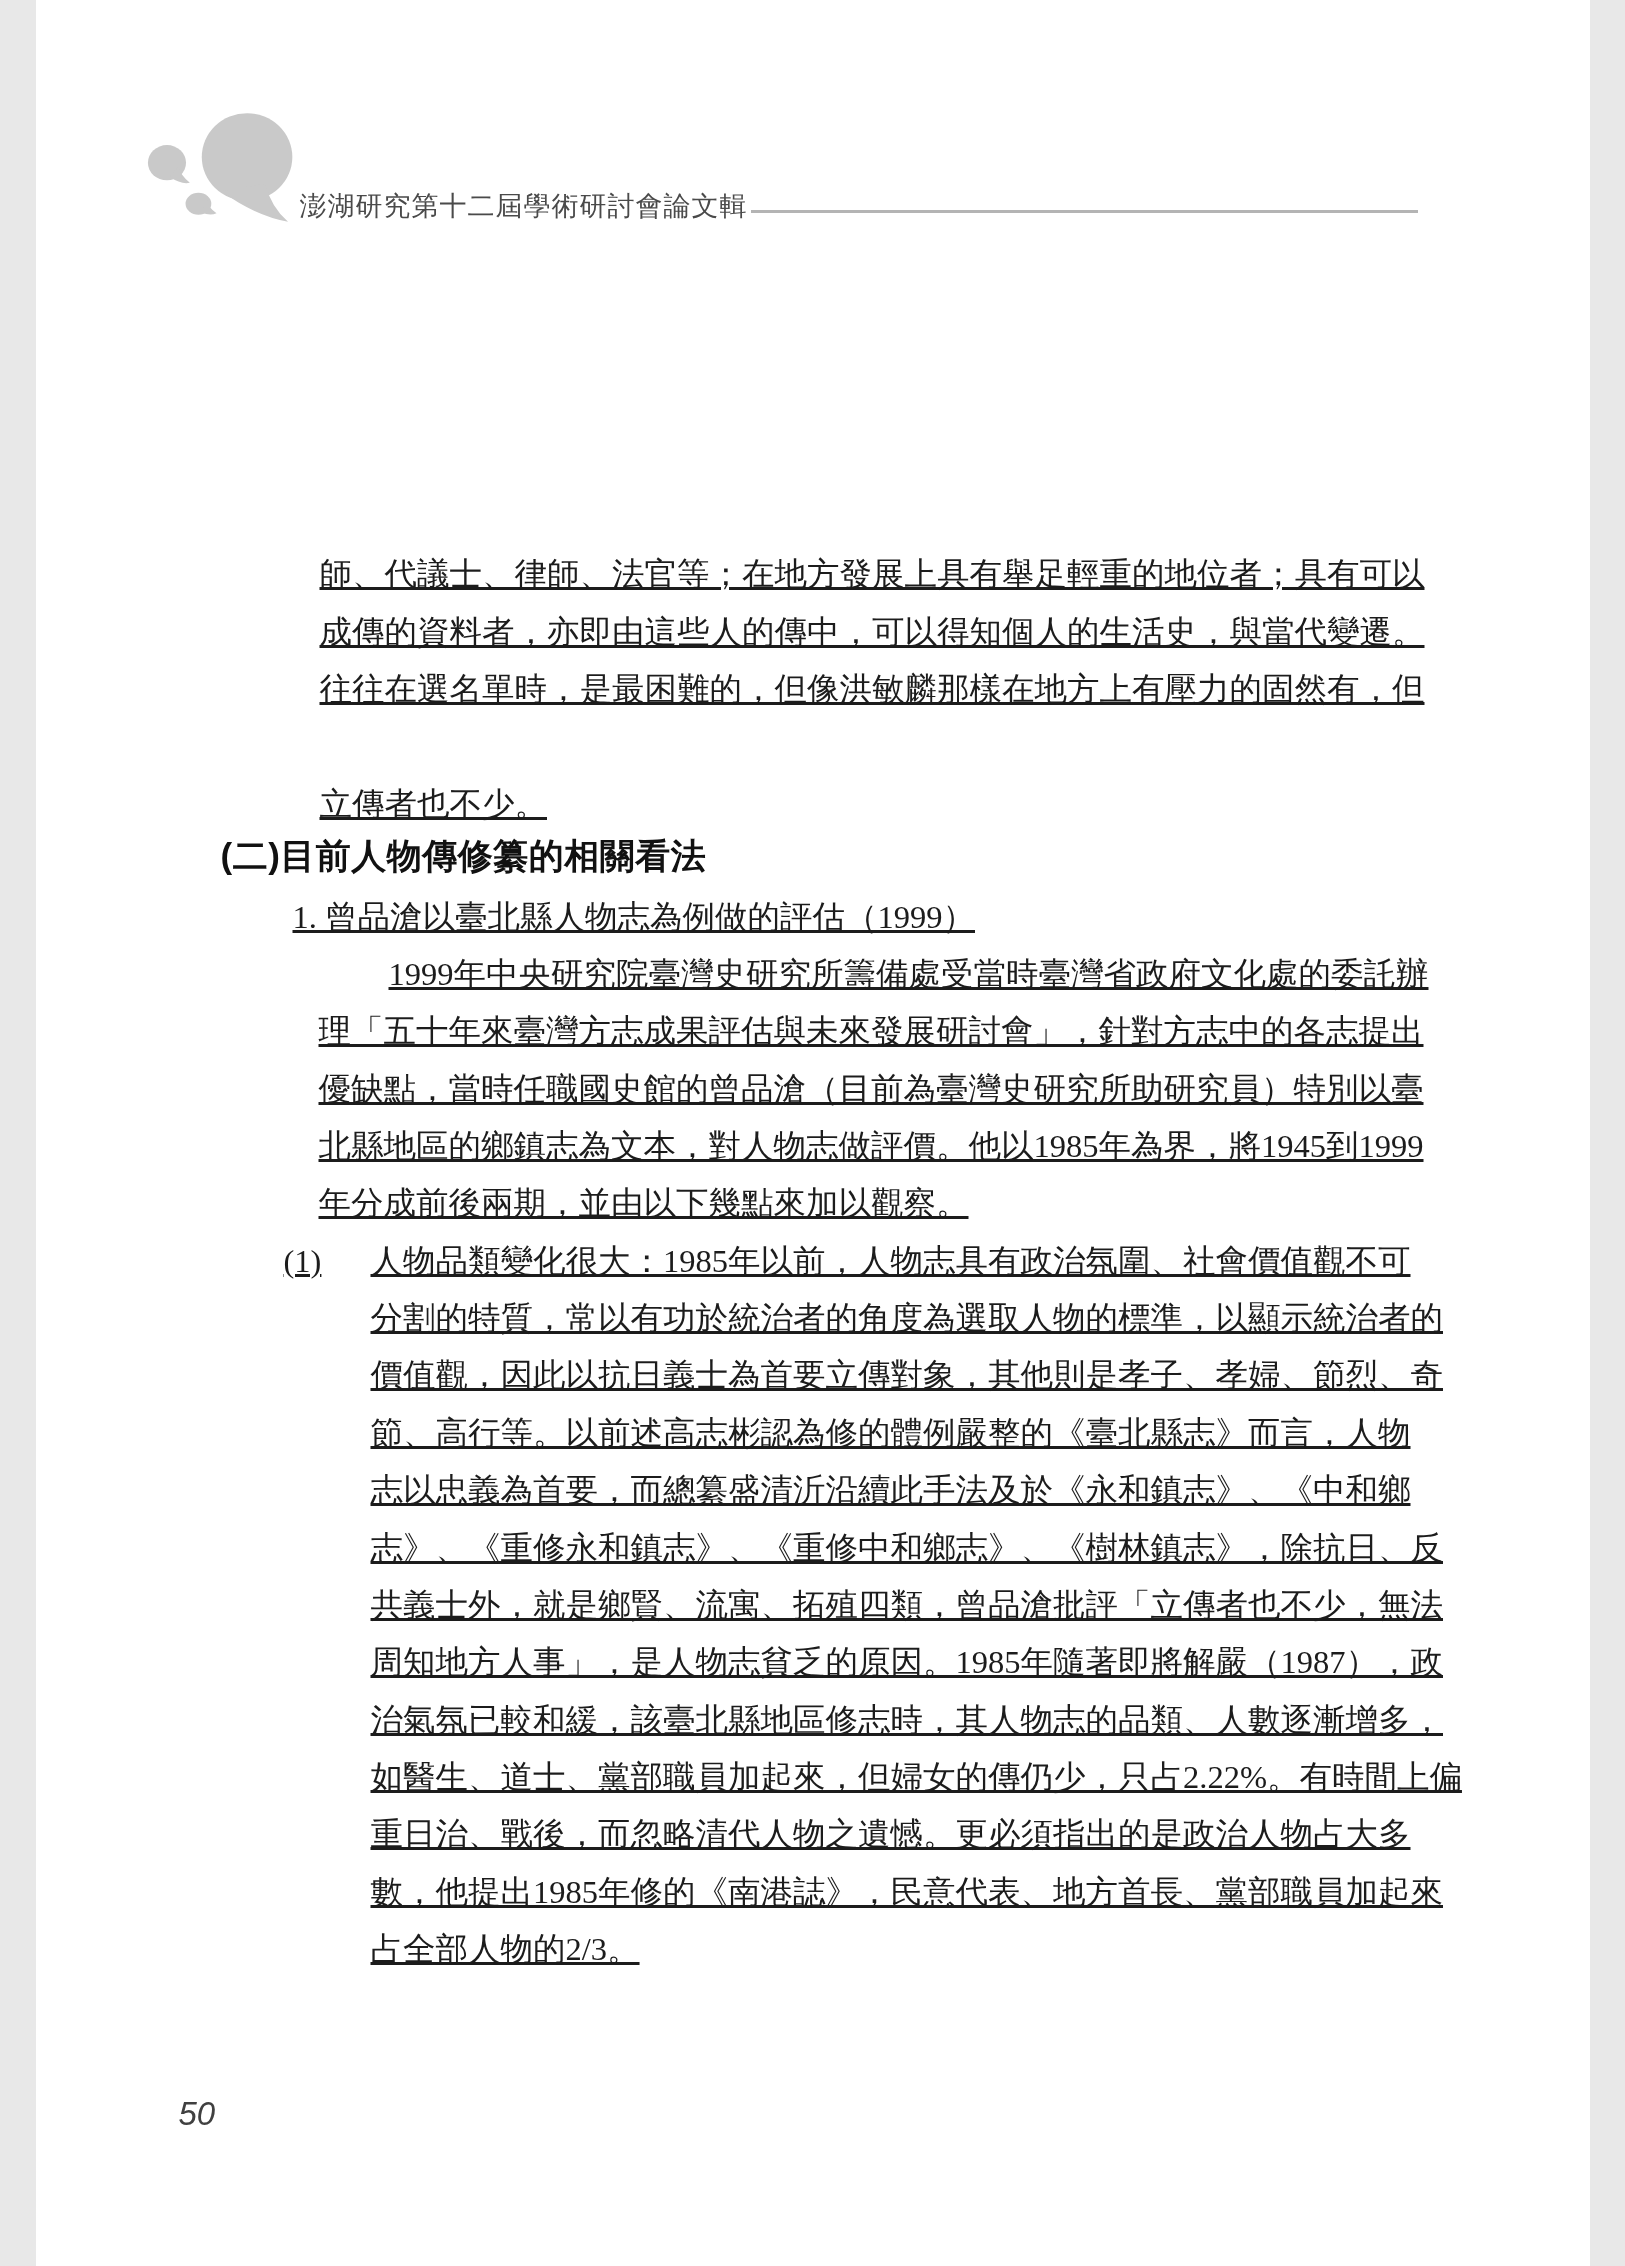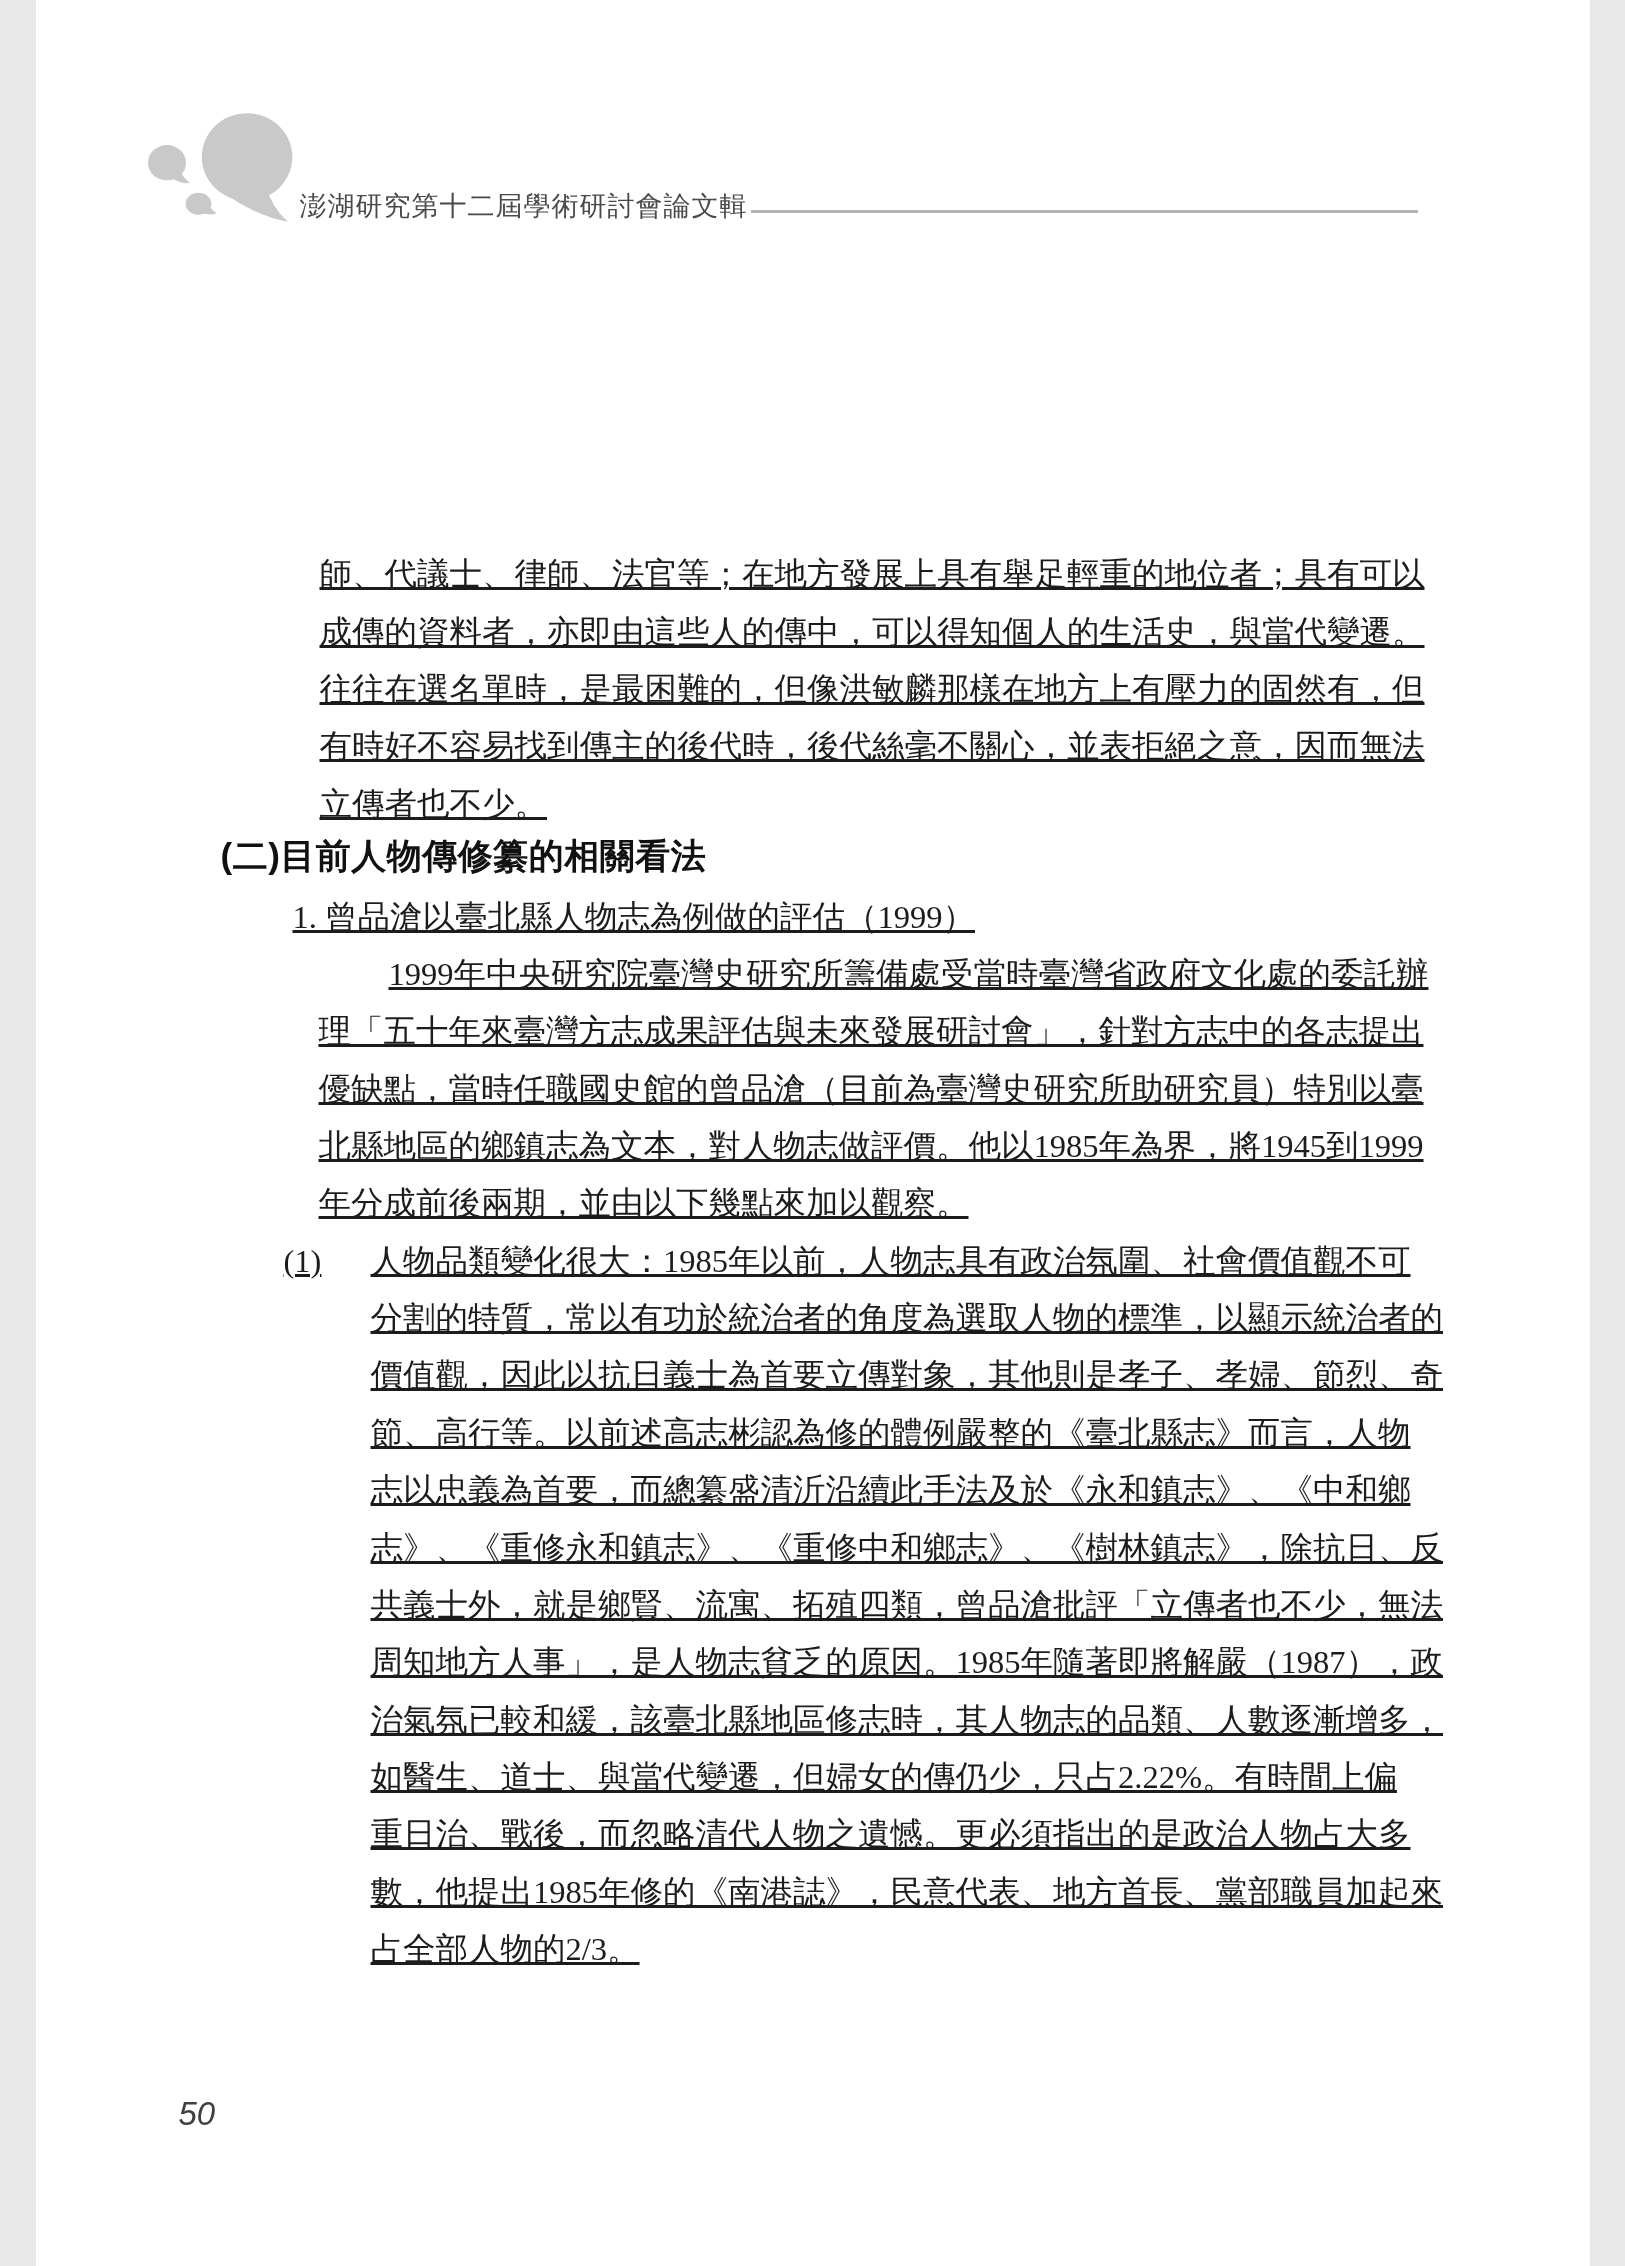--- a/index.html
+++ b/index.html
@@ -61,21 +61,20 @@
       <path d="M 83 122 Q 92 126 99 123 Q 90 117 89 110 Z"></path>
     </g>
   </svg>
 
   <div class="header-title">澎湖研究第十二屆學術研討會論文輯</div>
   <div class="header-rule"></div>
 
   <div class="line" style="left:284px;top:554px">師、代議士、律師、法官等；在地方發展上具有舉足輕重的地位者；具有可以</div>
   <div class="line" style="left:284px;top:612px">成傳的資料者，亦即由這些人的傳中，可以得知個人的生活史，與當代變遷。</div>
   <div class="line" style="left:284px;top:669px">往往在選名單時，是最困難的，但像洪敏麟那樣在地方上有壓力的固然有，但</div>
-  <div class="line" style="left:284px;top:726px">有時好不容易找到傳主的後代時，後代絲毫不關心，並表拒絕之意，因而無法</div>
   <div class="line" style="left:284px;top:784px">立傳者也不少。</div>
 
   <div class="heading" style="left:185px;top:834px">(二)目前人物傳修纂的相關看法</div>
 
   <div class="line" style="left:257px;top:897px">1. 曾品滄以臺北縣人物志為例做的評估（1999）</div>
 
   <div class="line" style="left:353px;top:954px">1999年中央研究院臺灣史研究所籌備處受當時臺灣省政府文化處的委託辦</div>
   <div class="line" style="left:283px;top:1011px">理「五十年來臺灣方志成果評估與未來發展研討會」，針對方志中的各志提出</div>
   <div class="line" style="left:283px;top:1069px">優缺點，當時任職國史館的曾品滄（目前為臺灣史研究所助研究員）特別以臺</div>
   <div class="line" style="left:283px;top:1126px">北縣地區的鄉鎮志為文本，對人物志做評價。他以1985年為界，將1945到1999</div>
@@ -84,21 +83,21 @@
   <div class="line" style="left:248px;top:1241px">(1)</div>
   <div class="line" style="left:335px;top:1241px">人物品類變化很大：1985年以前，人物志具有政治氛圍、社會價值觀不可</div>
   <div class="line" style="left:335px;top:1298px">分割的特質，常以有功於統治者的角度為選取人物的標準，以顯示統治者的</div>
   <div class="line" style="left:335px;top:1355px">價值觀，因此以抗日義士為首要立傳對象，其他則是孝子、孝婦、節烈、奇</div>
   <div class="line" style="left:335px;top:1413px">節、高行等。以前述高志彬認為修的體例嚴整的《臺北縣志》而言，人物</div>
   <div class="line" style="left:335px;top:1470px">志以忠義為首要，而總纂盛清沂沿續此手法及於《永和鎮志》、《中和鄉</div>
   <div class="line" style="left:335px;top:1528px">志》、《重修永和鎮志》、《重修中和鄉志》、《樹林鎮志》，除抗日、反</div>
   <div class="line" style="left:335px;top:1585px">共義士外，就是鄉賢、流寓、拓殖四類，曾品滄批評「立傳者也不少，無法</div>
   <div class="line" style="left:335px;top:1642px">周知地方人事」，是人物志貧乏的原因。1985年隨著即將解嚴（1987），政</div>
   <div class="line" style="left:335px;top:1700px">治氣氛已較和緩，該臺北縣地區修志時，其人物志的品類、人數逐漸增多，</div>
-  <div class="line" style="left:335px;top:1757px">如醫生、道士、與當代變遷，但婦女的傳仍少，只占2.22%。有時間上偏</div>
+  <div class="line" style="left:335px;top:1757px">如醫生、道士、黨部職員加起來，但婦女的傳仍少，只占2.22%。有時間上偏</div>
   <div class="line" style="left:335px;top:1814px">重日治、戰後，而忽略清代人物之遺憾。更必須指出的是政治人物占大多</div>
   <div class="line" style="left:335px;top:1872px">數，他提出1985年修的《南港誌》，民意代表、地方首長、黨部職員加起來</div>
   <div class="line" style="left:335px;top:1929px">占全部人物的2/3。</div>
 
   <div class="page-number">50</div>
 
 </div>
 
 
 </body></html>

